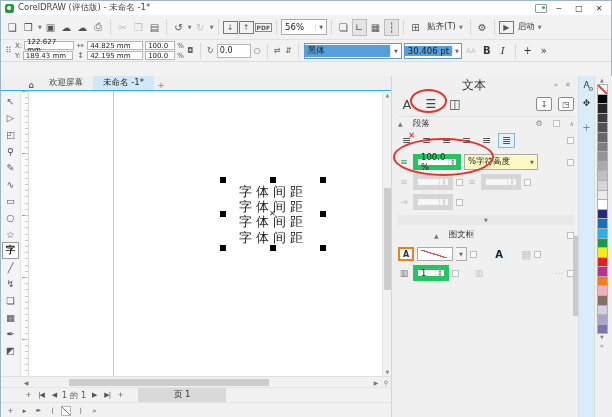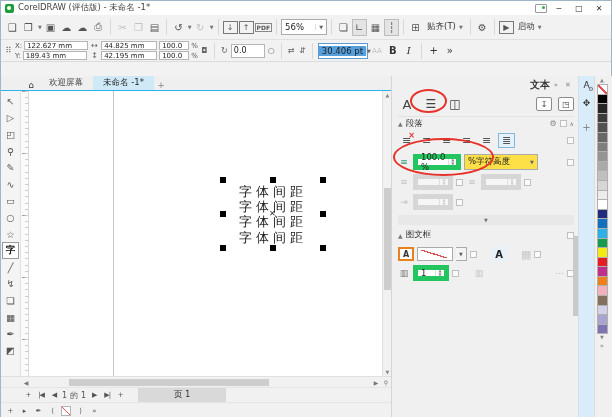--- a/index.html
+++ b/index.html
@@ -33,25 +33,25 @@
   .combo .carr { width:11px; text-align:center; font-size:5px; color:#666; border-left:1px solid #e0e0e0; }
   .zoomcombo { width:46px; }
   .txtbtn { display:flex; align-items:center; gap:2px; font-size:8.5px; color:#333; padding:0 3px; height:17px; }
   .pdftxt { font-size:6px; font-weight:bold; border:1px solid #888; padding:0 1px; color:#555; }
 
   
   .propbar { height:22px; background:#f2f2f2; border-bottom:1px solid #dcdcdc; display:flex; align-items:center; padding:0 3px; gap:2px; font-size:8px; }
   .pcol { display:flex; flex-direction:column; gap:1px; }
   .prow { display:flex; align-items:center; gap:2px; }
   .pinput { background:#fff; border:1px solid #b5b5b5; height:9px; font-size:7px; display:flex; align-items:center; padding:0 2px; color:#222; }
-  .w68 { width:64px; } .w58 { width:56px; } .w30 { width:30px; } .w34 { width:34px; }
+  .w68 { width:50px; } .w58 { width:56px; } .w30 { width:30px; } .w34 { width:34px; }
   .plabel { font-size:7px; color:#555; }
   .picon { font-size:8px; color:#666; width:9px; text-align:center; }
   .fontcombo { width:98px; height:16px; border:1px solid #5e9cd3; }
-  .sizecombo { width:50px; height:16px; border:1px solid #5e9cd3; }
+  .sizecombo { width:58px; height:16px; border:1px solid #5e9cd3; }
   .hl { background:#569fdd; color:#102a3f; padding:0 2px; }
   .bi { font-size:10px; width:14px; text-align:center; color:#333; }
   .graytxt { color:#c0c0c0; }
 
   
   .main { position:absolute; top:75px; left:0; width:612px; height:342px; display:flex; }
   .leftcol { width:390px; display:flex; flex-direction:column; }
 
   
   .doctabs { height:15px; background:#efefef; border-bottom:1px solid #2bb3ea; display:flex; align-items:flex-end; padding-left:22px; gap:0; }
@@ -97,44 +97,44 @@
   .pagetab { margin-left:10px; width:88px; height:14px; background:#d9d9d9; display:flex; align-items:center; justify-content:center; font-size:8.5px; color:#333; }
   .docpal { height:16px; background:#f1f1f1; border-top:1px solid #e4e4e4; display:flex; align-items:center; gap:4px; padding:0 4px; position:relative; }
   .hinttext { flex:1; text-align:center; font-size:8px; font-style:italic; color:#aaa; white-space:nowrap; overflow:hidden; }
   .noneswatch { width:10px; height:10px; background:#fff; border:1px solid #b5b5b5;
     background-image:linear-gradient(to top right,transparent 44%,#e05252 44%,#e05252 56%,transparent 56%); }
 
   
   .rightcol { width:222px; display:flex; background:#f0f0f0; border-left:1px solid #d5d5d5; }
   .docker { width:186px; background:#f0f0f0; display:flex; flex-direction:column; padding:2px 4px 0 6px; position:relative; }
   .dockhead { height:14px; display:flex; align-items:center; }
-  .docktitle { flex:1; text-align:right; font-size:10px; color:#333;font-weight:bold; }
+  .docktitle { flex:1; text-align:center; font-size:12px; color:#333; }
   .dockbtn { width:12px; text-align:center; font-size:7px; color:#888; }
   .docktabs { height:24px; display:flex; align-items:center; gap:6px; padding:2px 0; }
   .dtabicon { width:18px; height:18px; display:flex; align-items:center; justify-content:center; font-size:12px; color:#444; }
   .dspacer { flex:1; }
   .dboxicon { width:16px; height:14px; border:1px solid #8a8a8a; border-radius:2px; display:flex; align-items:center; justify-content:center; font-size:8px; color:#444; background:#fdfdfd; }
-  .sechead { height:14px; display:flex; align-items:center; gap:3px; font-size:8.5px; color:#333; border-top:1px solid #e2e2e2; }
+  .sechead { height:14px; display:flex; align-items:center; gap:10px; font-size:8.5px; color:#333; border-top:1px solid #e2e2e2; }
   .secarr { font-size:6px; color:#777; }
   .gear { margin-left:auto; font-size:8px; color:#888; }
   .chk { width:7px; height:7px; border:1px solid #c0c0c0; background:#fafafa; flex:0 0 auto; }
   .alignrow { display:flex; align-items:center; gap:3px; padding:3px 0 4px; }
   .albtn { width:17px; height:15px; display:flex; align-items:center; justify-content:center; font-size:11px; color:#555; position:relative; }
   .albtn.on { border:1px solid #85b7dc; background:#e6f2fb; }
   .alx { position:absolute; right:0; top:-2px; color:#e03030; font-size:8px; font-weight:bold; }
   .drow { display:flex; align-items:center; gap:3px; margin:2px 0; }
   .dicon { width:12px; text-align:center; font-size:9px; color:#2f9e74; }
   .dicon.gray { color:#c4c4c4; }
   .spin { display:flex; height:16px; border:5px solid #22c55e; background:#fff; }
   .spin.dis { background:#f6f6f6; border-color:#d6d6d6; }
   .spin .sval { padding:0 3px; font-size:8.5px; display:flex; align-items:center; color:#222; }
   .spin .ud { width:9px; border-left:1px solid #e0e0e0; display:flex; flex-direction:column; align-items:center; justify-content:center; font-size:4px; color:#888; line-height:4px; }
   .spin.dis .ud { color:#d0d0d0; }
   .w48 { width:48px; } .w40v { width:40px; } .w36v { width:36px; }
-  .ucombo { width:74px; height:16px; background:#fde047; border:1px solid #ababab; display:flex; align-items:center; }
+  .ucombo { width:74px; height:16px; background:#fef9c3; border:1px solid #ababab; display:flex; align-items:center; }
   .ucombo .cval { flex:1; padding:0 3px; font-size:8.5px; color:#222; white-space:nowrap; }
   .divrow { height:10px; background:#e8e8e8; display:flex; align-items:center; justify-content:center; font-size:5px; color:#777; margin:3px 0; }
   .aorange { width:16px; height:14px; border:2px solid #e8821e; display:flex; align-items:center; justify-content:center; font-size:8px; font-weight:bold; color:#333; background:#fff; }
   .nonecombo { width:36px; height:14px; background:#fff; border:1px solid #ababab;
     background-image:linear-gradient(to top right,transparent 46%,#e05252 46%,#e05252 54%,transparent 54%); background-size:80% 70%; background-position:center; background-repeat:no-repeat; }
   .ddbox { width:11px; height:14px; border:1px solid #ababab; border-left:none; background:#f4f4f4; display:flex; align-items:center; justify-content:center; font-size:5px; color:#666; }
   .abtn { width:16px; height:14px; display:flex; align-items:center; justify-content:center; font-weight:bold; font-size:10px; color:#222; background:#e9f1f8; }
   .frico { font-size:11px; color:#c8c8c8; }
   .dots { color:#b5b5b5; font-size:8px; letter-spacing:1px; }
   .dirrow { display:flex; align-items:center; gap:6px; margin-top:14px; font-size:8.5px; color:#333; }
@@ -260,20 +260,24 @@
     </div>
     <span class="picon">◘</span>
     <span class="tsep"></span>
     <span class="picon">↻</span>
     <span class="pinput w34" style="height:14px;font-size:8px;">0.0</span>
     <span class="picon">○</span>
     <span class="tsep"></span>
     <span class="picon">⇄</span>
     <span class="picon">⇵</span>
     <span class="tsep"></span>
+    <span class="combo fontcombo">
+      <span class="cval hl" style="flex:1;">黑体</span>
+      <span class="carr">▼</span>
+    </span>
     <span class="combo sizecombo">
       <span class="cval hl" style="flex:1;">30.406 pt</span>
       <span class="carr">▼</span>
     </span>
     <span class="bi graytxt" style="font-size:7px;">AA</span>
     <span class="bi" style="font-weight:bold;">B</span>
     <span class="bi" style="font-style:italic;font-family:'DejaVu Serif','Liberation Serif',serif;">I</span>
     <span class="tsep"></span>
     <span class="bi">+</span>
     <span class="bi">»</span>
@@ -443,21 +447,21 @@
           <span class="dicon gray">⇥</span>
           <span class="spin dis w40v">
               <span class="sval" style="flex:1;"></span>
               <span class="ud">▲<br>▼</span>
             </span>
           <span class="chk"></span>
         </div>
 
         <div class="divrow">▼</div>
 
-        <div class="sechead" style="border-top:none;">
+        <div class="sechead" style="border-top:none;margin-left:36px;">
           <span class="secarr">▲</span>
           <span>图文框</span>
           <span class="dspacer"></span>
           <span class="chk"></span>
         </div>
 
         <div class="drow" style="margin-top:5px;">
           <span class="aorange">A</span>
           <span class="nonecombo"></span>
           <span class="ddbox">▼</span>

